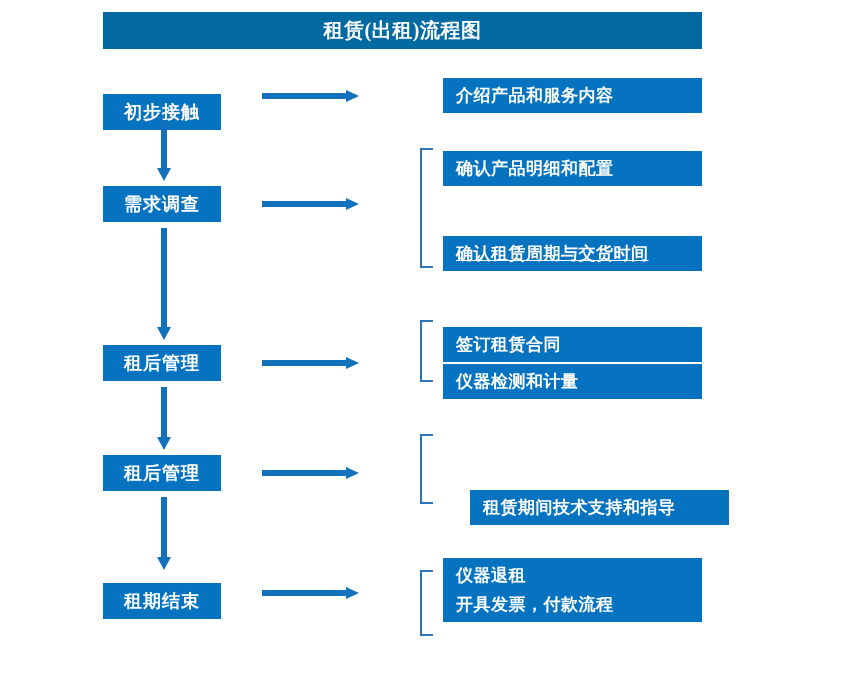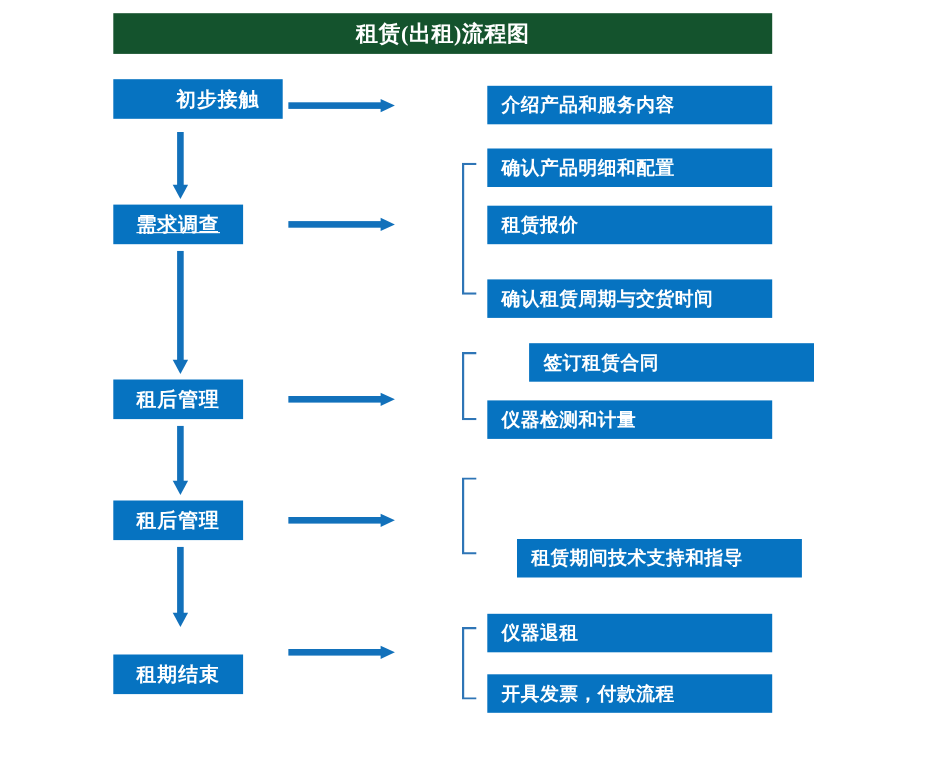--- a/index.html
+++ b/index.html
@@ -16,21 +16,21 @@
     height: 688px;
     background: #ffffff;
     overflow: hidden;
   }
   .title-bar {
     position: absolute;
     left: 103px;
     top: 12px;
     width: 599px;
     height: 37px;
-    background: #14532d;
+    background: #0369a1;
     color: #ffffff;
     font-size: 20px;
     font-weight: bold;
     display: flex;
     align-items: center;
     justify-content: center;
     letter-spacing: 0.5px;
   }
   .stage-box {
     position: absolute;
@@ -77,29 +77,29 @@
     display: block;
   }
 </style>
 </head>
 <body>
 
 <div id="canvas">
 
   <div class="title-bar">租赁(出租)流程图</div>
 
-  <div class="stage-box" style="left:103px; top:72px;padding-left:36px;">初步接触</div>
-
-  <div class="stage-box" style="left:103px; top:186px;text-decoration:underline;">需求调查</div>
+  <div class="stage-box" style="left:103px; top:94px;">初步接触</div>
+
+  <div class="stage-box" style="left:103px; top:186px;">需求调查</div>
 
   <div class="stage-box" style="left:103px; top:345px;">租后管理</div>
 
   <div class="stage-box" style="left:103px; top:455px;">租后管理</div>
 
-  <div class="stage-box" style="left:103px; top:595px;">租期结束</div>
+  <div class="stage-box" style="left:103px; top:583px;">租期结束</div>
 
   <div class="v-arrow" style="left:156px; top:120px; height:62px;">
     <svg width="16" height="62" viewBox="0 0 16 62">
       <rect x="5" y="0" width="6" height="50" fill="#1271BB"></rect>
       <polygon points="1,48 15,48 8,61" fill="#1271BB"></polygon>
     </svg>
   </div>
 
   <div class="v-arrow" style="left:156px; top:228px; height:113px;">
     <svg width="16" height="113" viewBox="0 0 16 113">
@@ -176,30 +176,29 @@
   </div>
 
   <div class="bracket" style="left:419px; top:570px; height:66px;">
     <svg width="15" height="66" viewBox="0 0 15 66">
       <path d="M14 1 L2 1 L2 65 L14 65" fill="none" stroke="#2E75B6" stroke-width="2"></path>
     </svg>
   </div>
 
   <div class="detail-box" style="top:78px;">介绍产品和服务内容</div>
 
-  <div class="detail-box" style="top:135px;">确认产品明细和配置</div>
-
-  <div class="detail-box" style="top:187px;">租赁报价</div>
-
-  <div class="detail-box" style="top:254px;">确认租赁周期与交货时间</div>
-
-  <div class="detail-box" style="top:312px;margin-left:38px;">签订租赁合同</div>
+  <div class="detail-box" style="top:151px;">确认产品明细和配置</div>
+
+
+  <div class="detail-box" style="top:236px;text-decoration:underline;">确认租赁周期与交货时间</div>
+
+  <div class="detail-box" style="top:327px;">签订租赁合同</div>
 
   <div class="detail-box" style="top:364px;">仪器检测和计量</div>
 
 
   <div class="detail-box" style="top:490px;margin-left:27px;">租赁期间技术支持和指导</div>
 
   <div class="detail-box" style="top:558px;">仪器退租</div>
 
-  <div class="detail-box" style="top:613px;">开具发票，付款流程</div>
+  <div class="detail-box" style="top:587px;">开具发票，付款流程</div>
 
 </div>
 
 </body></html>

